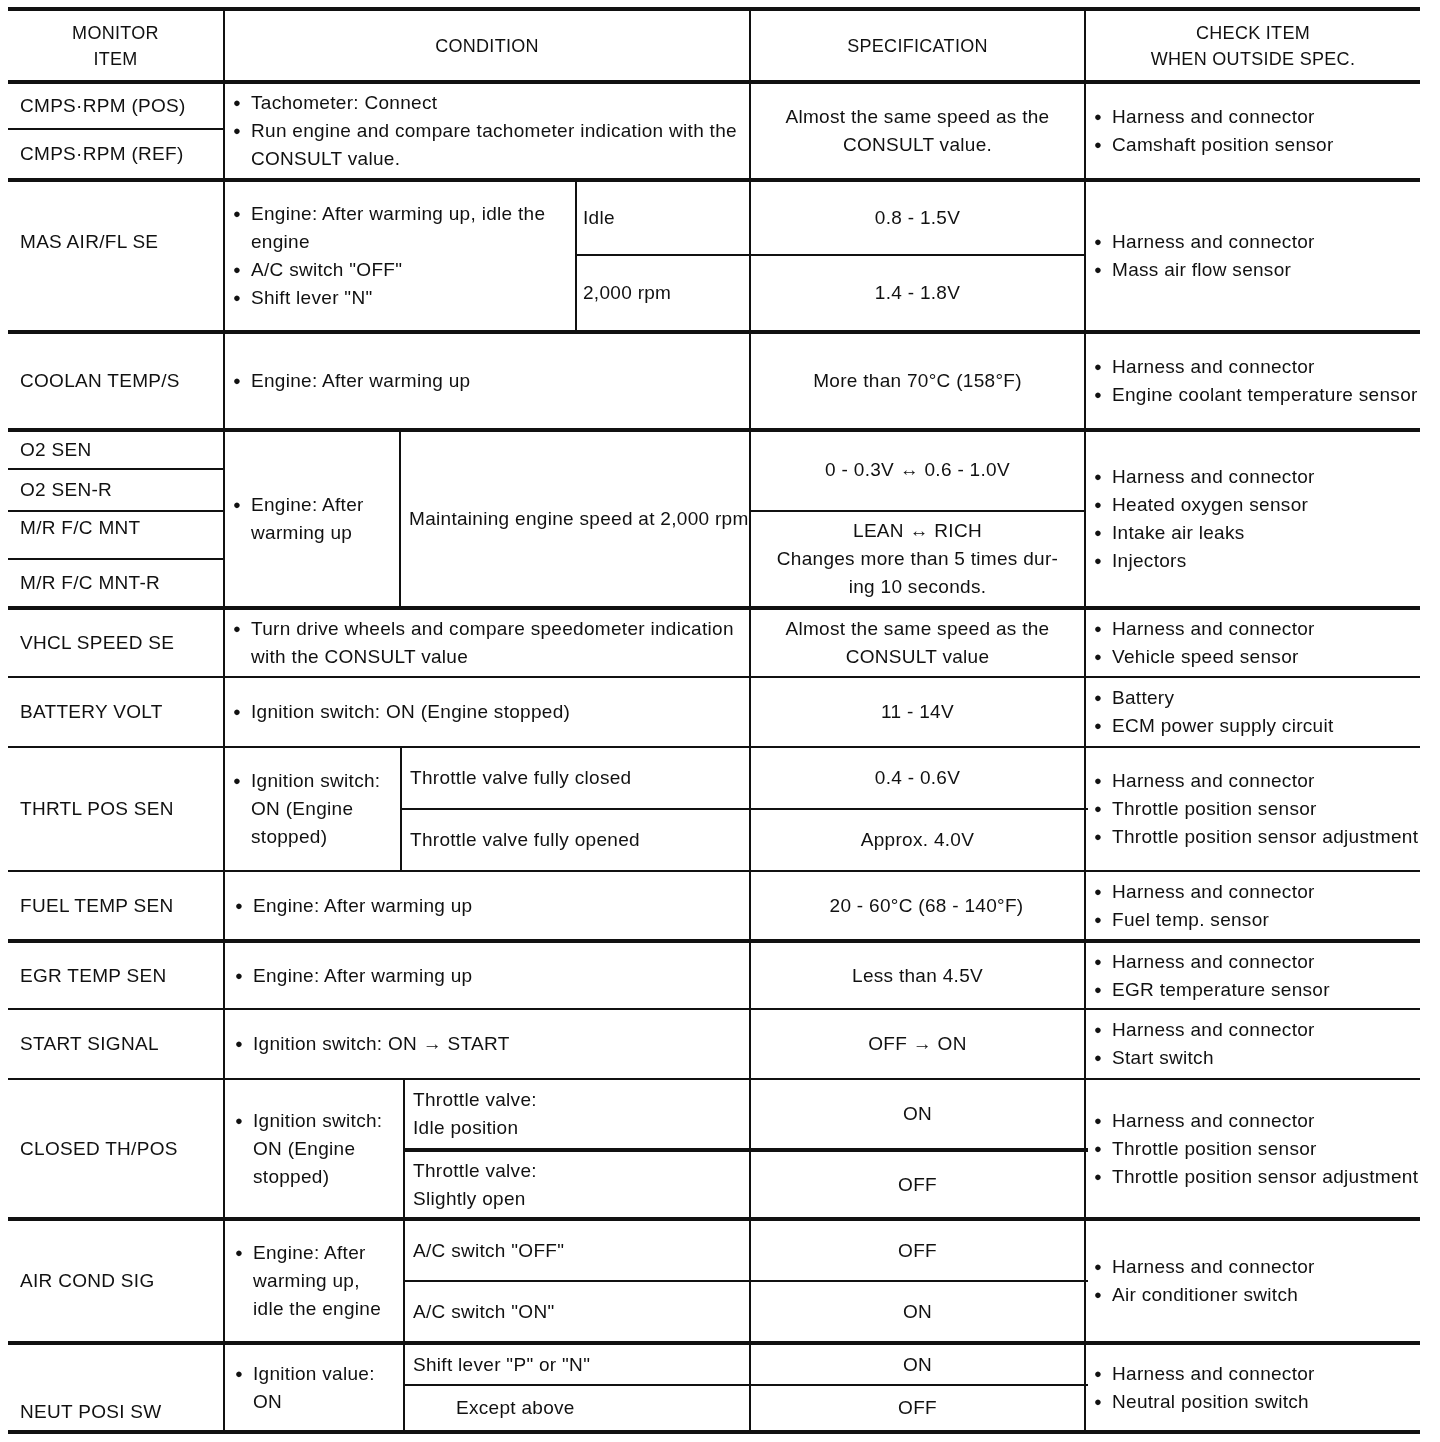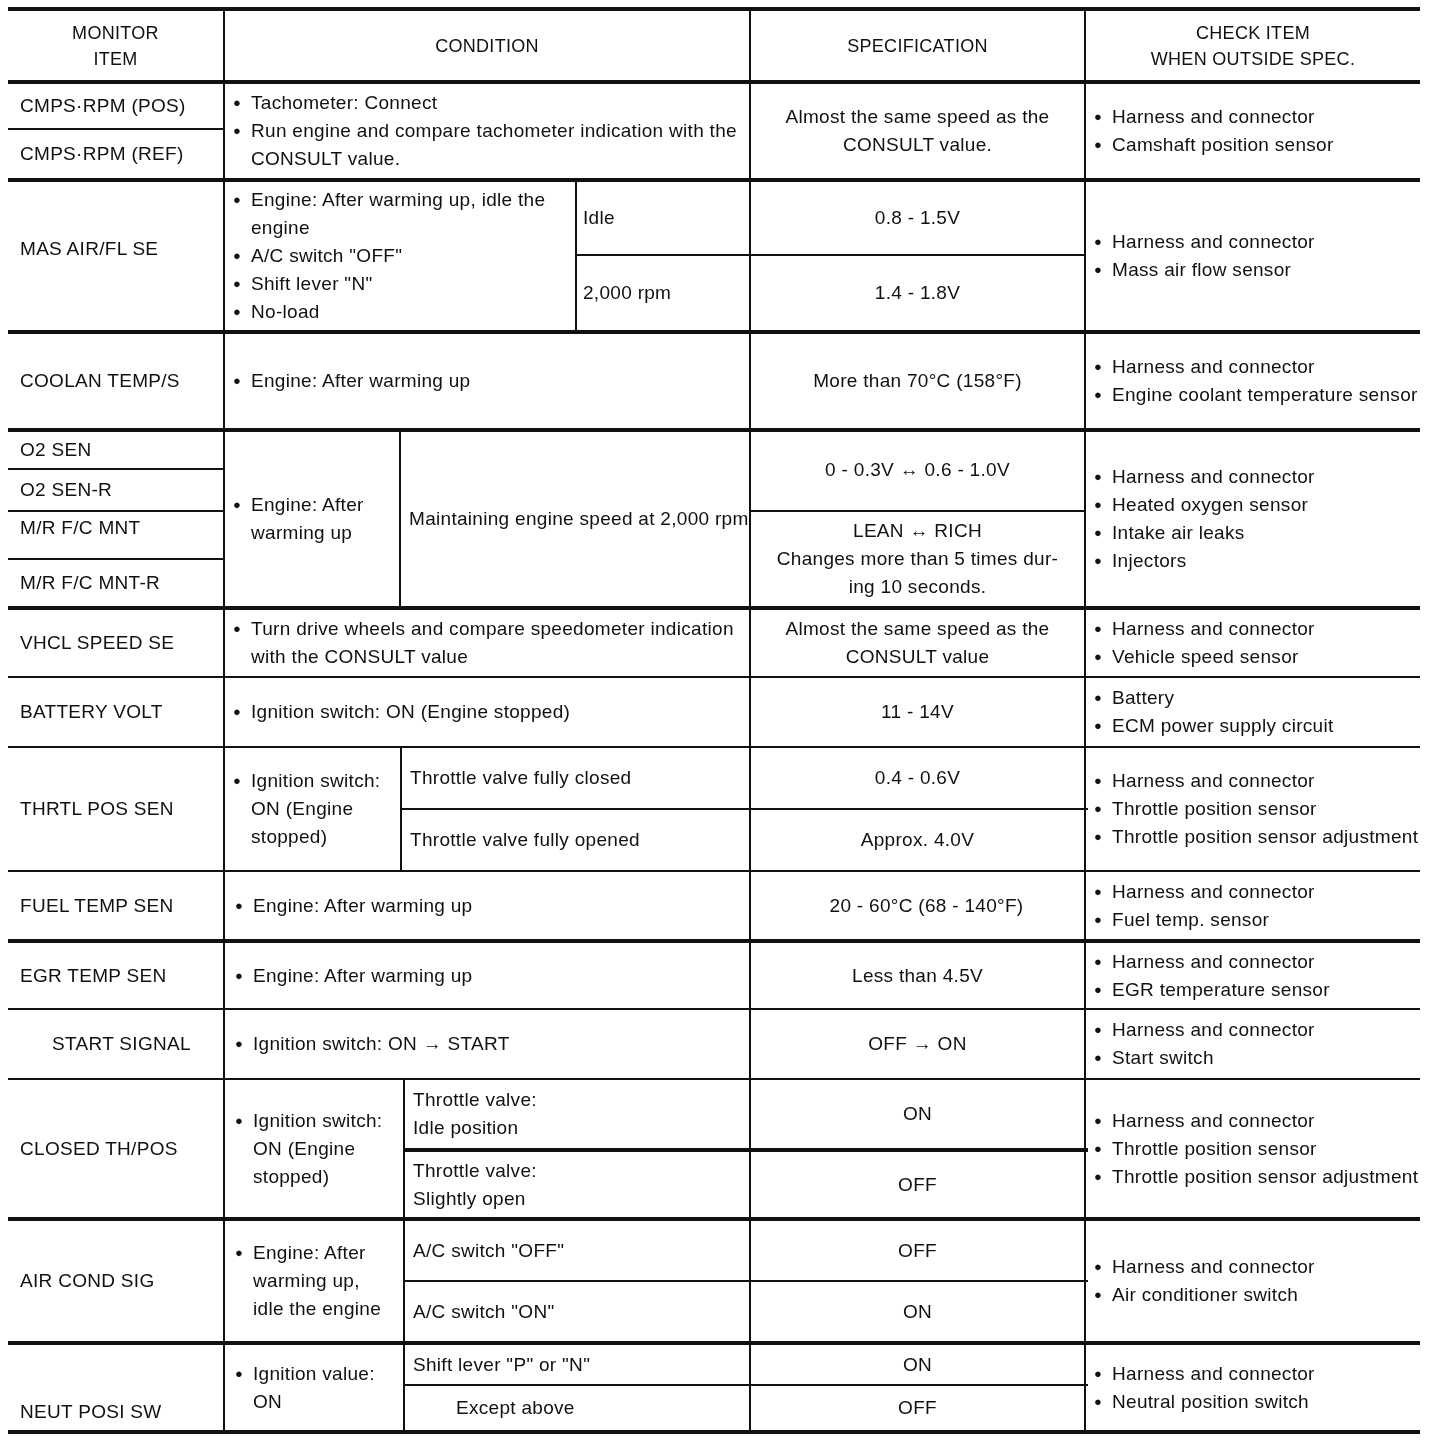--- a/index.html
+++ b/index.html
@@ -90,29 +90,28 @@
     </div>
   <div class="c lft" style="left:1086px;top:84px;width:334px;height:94px;padding-left:8px;">
     <ul class="b">
       <li>Harness and connector</li>
       <li>Camshaft position sensor</li>
     </ul>
   </div>
 </div>
 
 <div>
-  <div class="c lft" style="left:8px;top:189px;width:215px;height:120px;text-align:center;">
+  <div class="c lft" style="left:8px;top:182px;width:215px;height:120px;text-align:center;">
       <span>MAS AIR/FL SE</span>
     </div>
   <div class="c lft" style="left:225px;top:182px;width:350px;height:148px;padding-left:8px;">
     <ul class="b">
       <li>Engine: After warming up, idle the engine</li>
       <li>A/C switch "OFF"</li>
       <li>Shift lever "N"</li>
-      <li>No-load</li>
     </ul>
   </div>
   <div class="c lft" style="left:577px;top:182px;width:172px;height:72px;padding-left:6px;">
       <span>Idle</span>
     </div>
   <div class="c lft" style="left:577px;top:256px;width:172px;height:74px;padding-left:6px;">
       <span>2,000 rpm</span>
     </div>
   <div class="c ctr" style="left:751px;top:182px;width:333px;height:72px;">
       <span>0.8 - 1.5V</span>
@@ -291,21 +290,21 @@
     </div>
   <div class="c lft" style="left:1086px;top:943px;width:334px;height:65px;padding-left:8px;">
     <ul class="b">
       <li>Harness and connector</li>
       <li>EGR temperature sensor</li>
     </ul>
   </div>
 </div>
 
 <div>
-  <div class="c lft" style="left:8px;top:1010px;width:215px;height:68px;align-items:center;">
+  <div class="c lft" style="left:8px;top:1010px;width:215px;height:68px;">
       <span>START SIGNAL</span>
     </div>
   <div class="c lft" style="left:225px;top:1010px;width:524px;height:68px;padding-left:10px;">
     <ul class="b">
         <li>Ignition switch: ON → START</li>
       </ul>
   </div>
   <div class="c ctr" style="left:751px;top:1010px;width:333px;height:68px;">
       <span>OFF → ON</span>
     </div>

